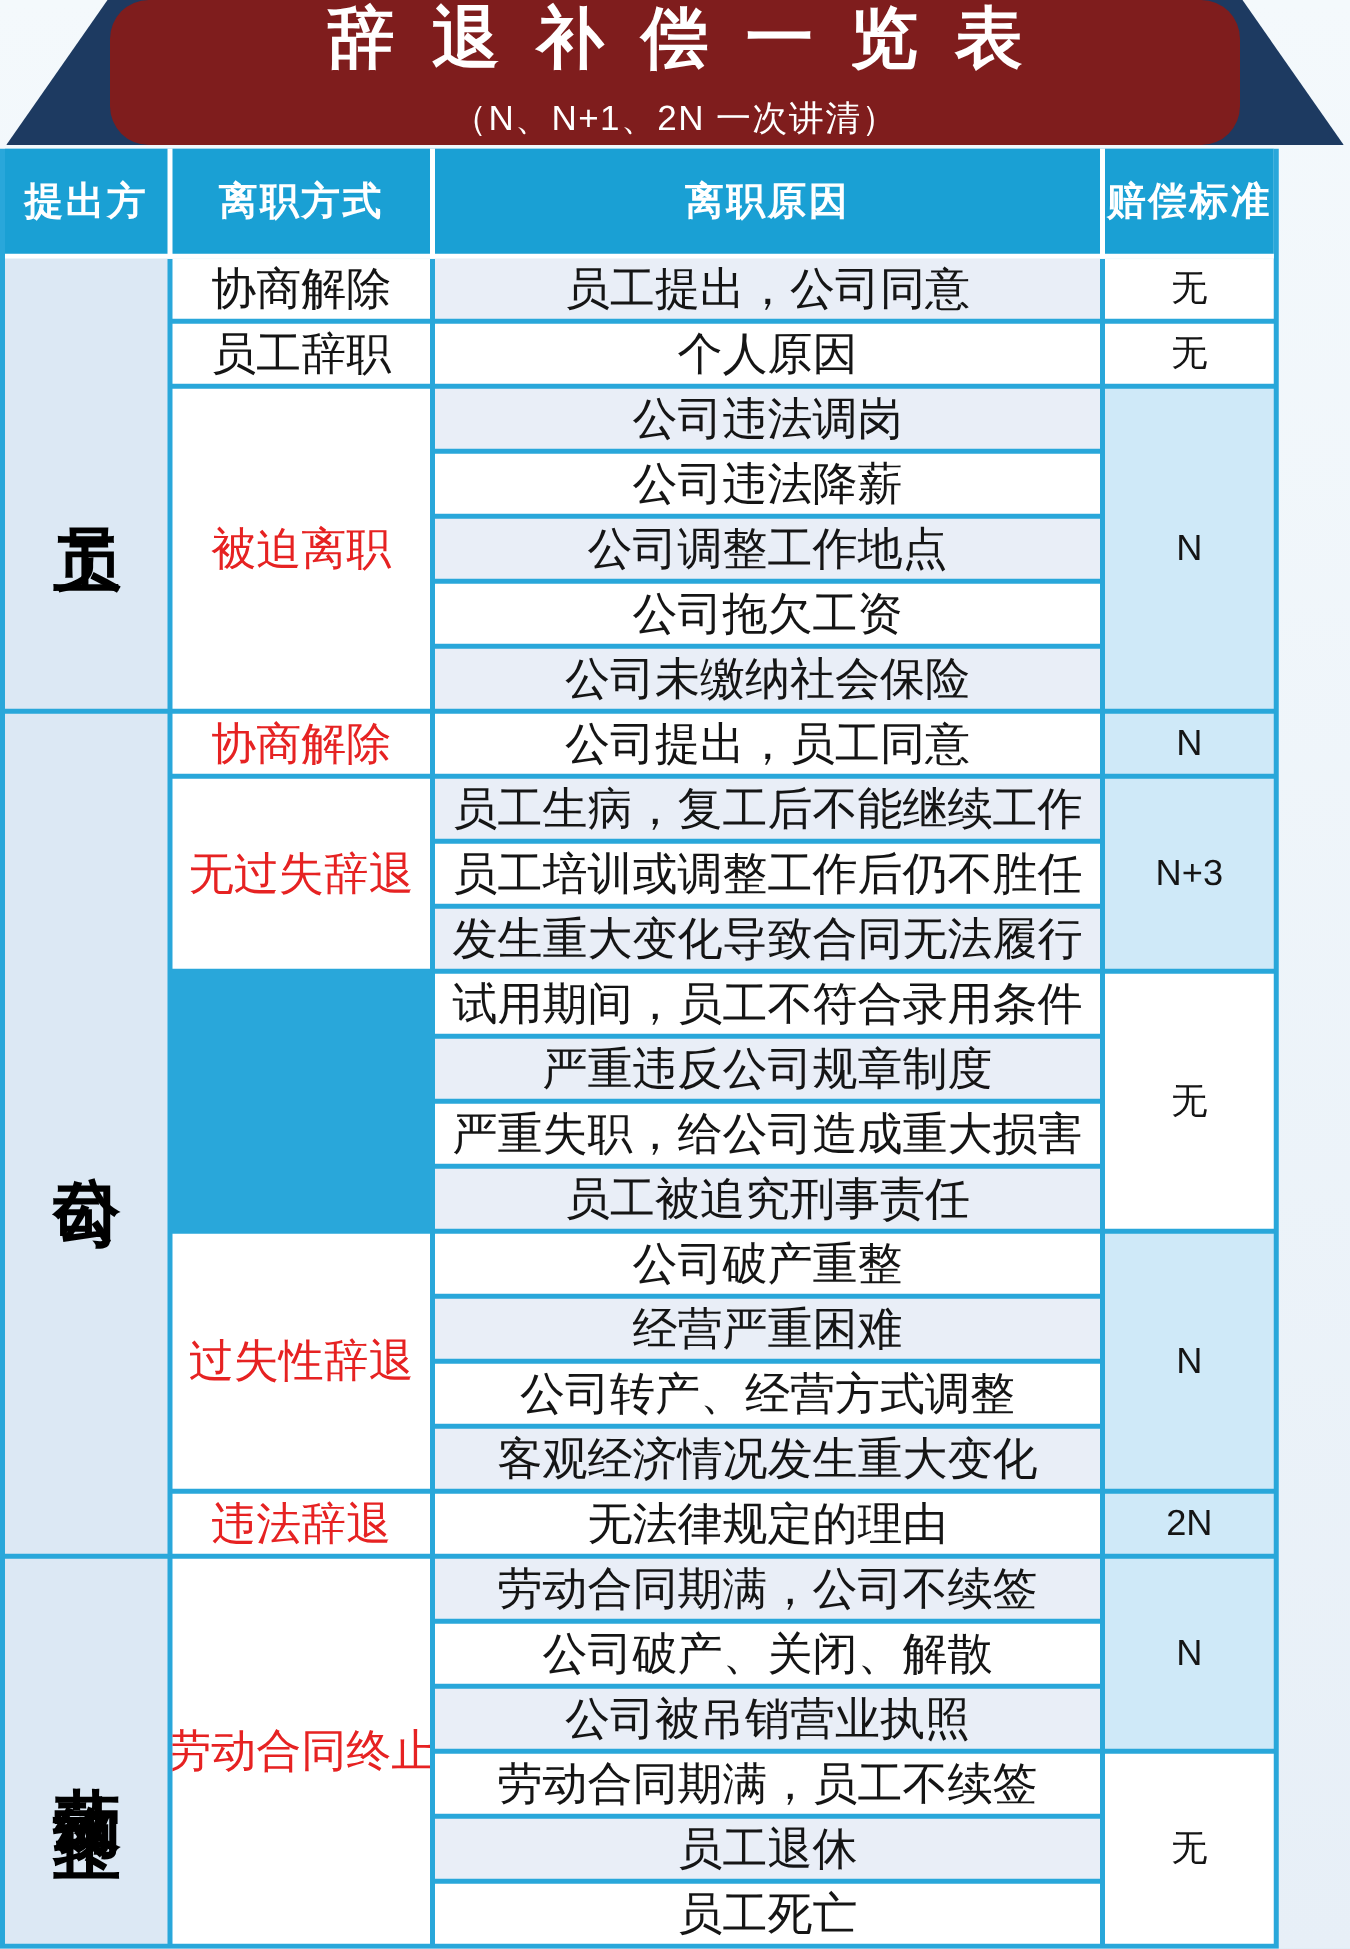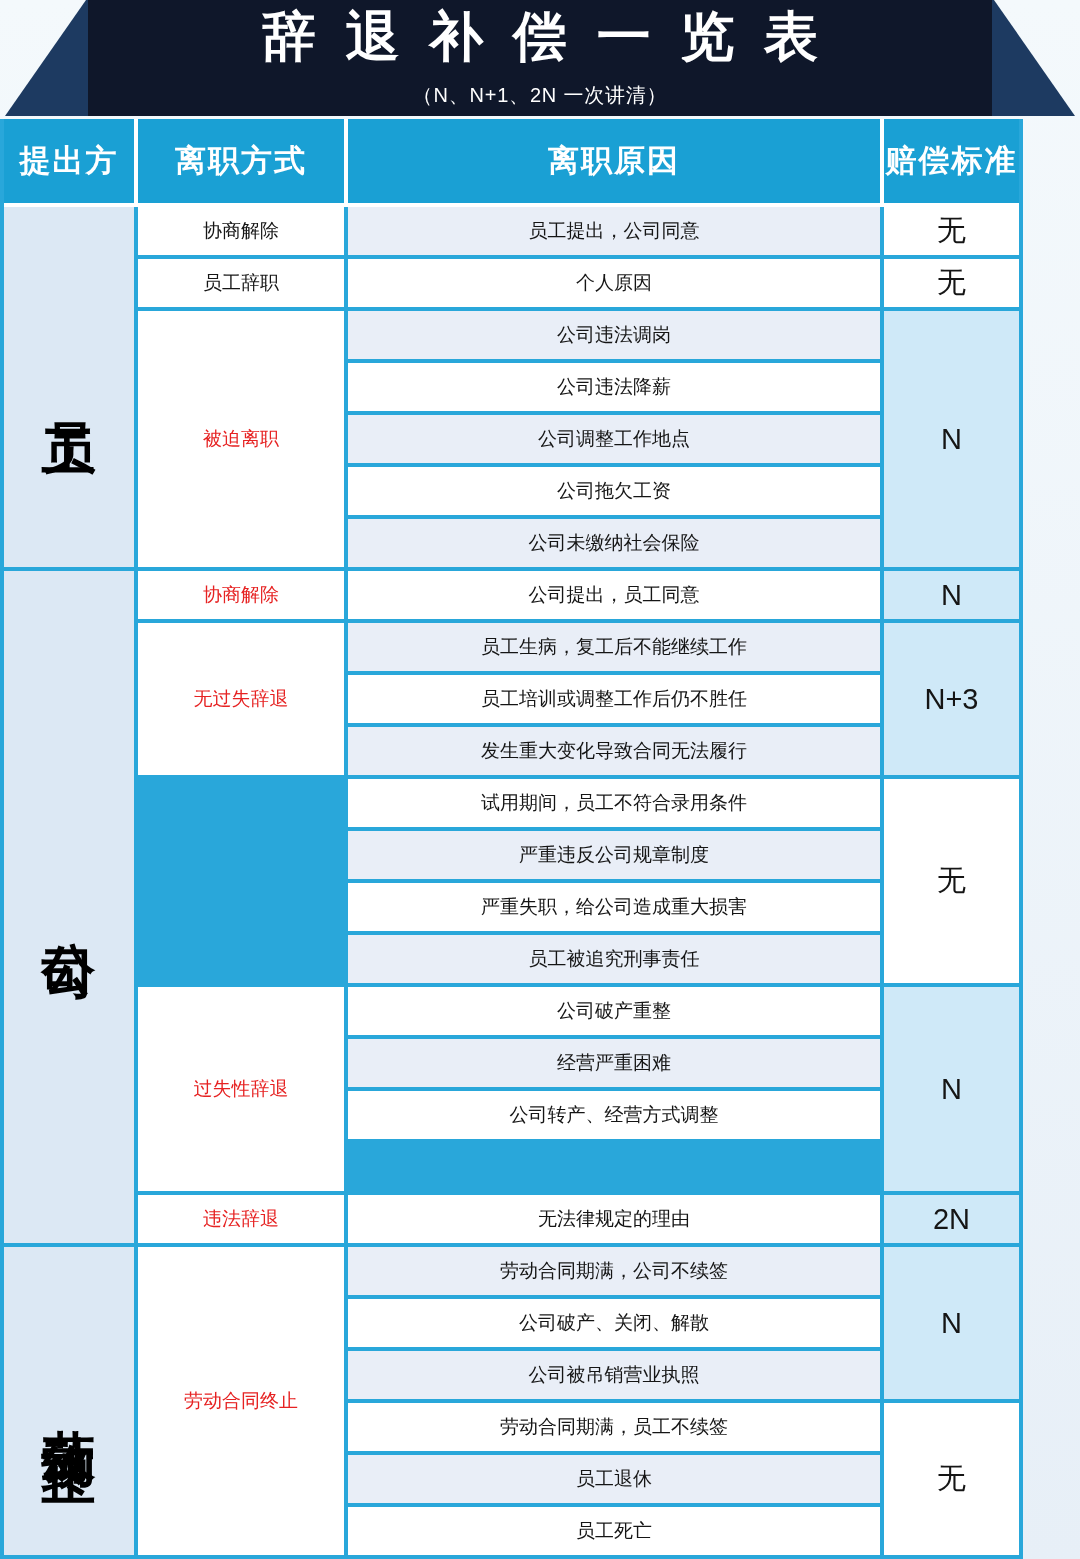--- a/index.html
+++ b/index.html
@@ -7,33 +7,33 @@
     width:1080px;height:1559px;overflow:hidden;
     background:linear-gradient(180deg,#f4f9fc 0%,#e7eff7 100%);
     font-family:"Liberation Sans","DejaVu Sans",sans-serif;
     -webkit-font-smoothing:antialiased;
   }
   
   .banner{position:relative;height:116px;margin-bottom:3px;}
   .banner-ribbon{position:absolute;inset:0;background:#1d3a61;
     clip-path:polygon(86px 0,994px 0,1075px 100%,5px 100%);}
   .banner-panel{position:absolute;left:88px;right:88px;top:0;bottom:0;
-    background:#0f172a;display:flex;flex-direction:column;align-items:center;justify-content:center;}
+    background:#7f1d1d;display:flex;flex-direction:column;align-items:center;justify-content:center;border-radius:31px;}
   .banner-title{color:#fff;font-size:54px;font-weight:700;line-height:1.08;
     letter-spacing:.55em;text-indent:.55em;white-space:nowrap;}
-  .banner-subtitle{color:#fff;font-size:20px;font-weight:500;letter-spacing:.04em;
+  .banner-subtitle{color:#fff;font-size:28px;font-weight:500;letter-spacing:.04em;
     margin-top:16px;white-space:nowrap;}
   
   .table{width:1023px;box-sizing:border-box;background:#29a7da;padding:0 4px 4px;}
   .thead{display:grid;grid-template-columns:130px 206px 532px 1fr;gap:4px;
     background:#fff;border-bottom:4px solid #fff;}
   .th{background:#1aa0d4;color:#fff;height:84px;font-size:31px;font-weight:700;
     letter-spacing:2px;display:flex;align-items:center;justify-content:center;}
   .tbody{display:grid;grid-template-columns:130px 206px 532px 1fr;grid-auto-rows:48px;gap:4px;}
-  .cell{background:#fff;color:#151515;font-size:19px;font-weight:500;
+  .cell{background:#fff;color:#151515;font-size:36px;font-weight:500;
     display:flex;align-items:center;justify-content:center;text-align:center;
     white-space:nowrap;overflow:hidden;}
   .party{background:#dce8f4;color:#000;font-size:54px;font-weight:700;
     writing-mode:vertical-rl;text-orientation:upright;letter-spacing:.14em;}
   .method{font-weight:500;}
   .red{color:#e62222;text-align:right;}
   .reason.alt{background:#e9eef7;}
   .comp{font-size:29px;}
   .comp.hl{background:#cfe9f8;}
 </style>
@@ -82,20 +82,21 @@
     <div class="cell reason alt" style="grid-column:3;grid-row:9">员工生病，复工后不能继续工作</div>
     <div class="cell reason" style="grid-column:3;grid-row:10">员工培训或调整工作后仍不胜任</div>
     <div class="cell reason alt" style="grid-column:3;grid-row:11">发生重大变化导致合同无法履行</div>
     <div class="cell reason" style="grid-column:3;grid-row:12">试用期间，员工不符合录用条件</div>
     <div class="cell reason alt" style="grid-column:3;grid-row:13">严重违反公司规章制度</div>
     <div class="cell reason" style="grid-column:3;grid-row:14">严重失职，给公司造成重大损害</div>
     <div class="cell reason alt" style="grid-column:3;grid-row:15">员工被追究刑事责任</div>
     <div class="cell reason" style="grid-column:3;grid-row:16">公司破产重整</div>
     <div class="cell reason alt" style="grid-column:3;grid-row:17">经营严重困难</div>
     <div class="cell reason" style="grid-column:3;grid-row:18">公司转产、经营方式调整</div>
+    <div class="cell reason alt" style="grid-column:3;grid-row:19">客观经济情况发生重大变化</div>
     <div class="cell reason" style="grid-column:3;grid-row:20">无法律规定的理由</div>
     <div class="cell reason alt" style="grid-column:3;grid-row:21">劳动合同期满，公司不续签</div>
     <div class="cell reason" style="grid-column:3;grid-row:22">公司破产、关闭、解散</div>
     <div class="cell reason alt" style="grid-column:3;grid-row:23">公司被吊销营业执照</div>
     <div class="cell reason" style="grid-column:3;grid-row:24">劳动合同期满，员工不续签</div>
     <div class="cell reason alt" style="grid-column:3;grid-row:25">员工退休</div>
     <div class="cell reason" style="grid-column:3;grid-row:26">员工死亡</div>
 
     <div class="cell comp" style="grid-column:4;grid-row:1">无</div>
     <div class="cell comp" style="grid-column:4;grid-row:2">无</div>

